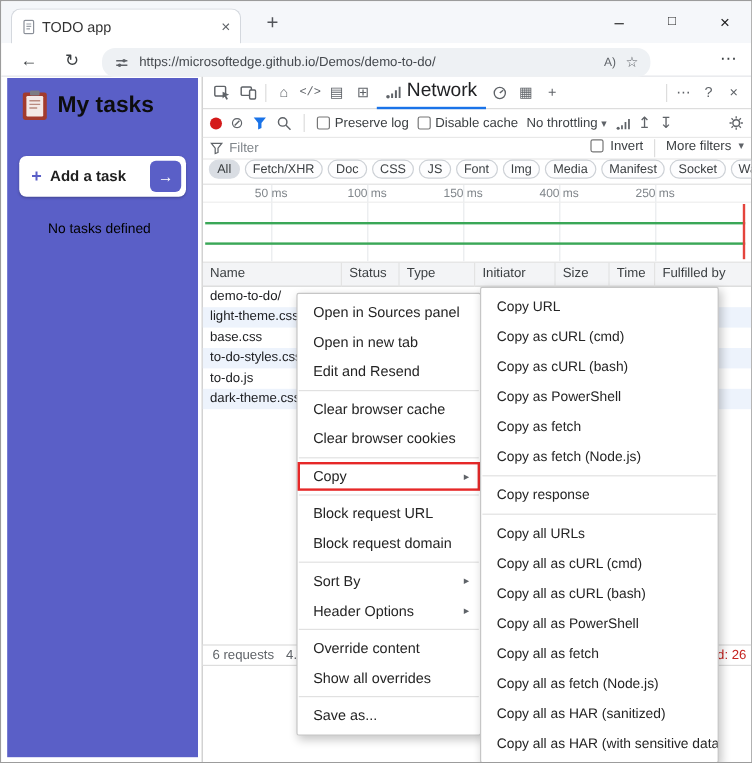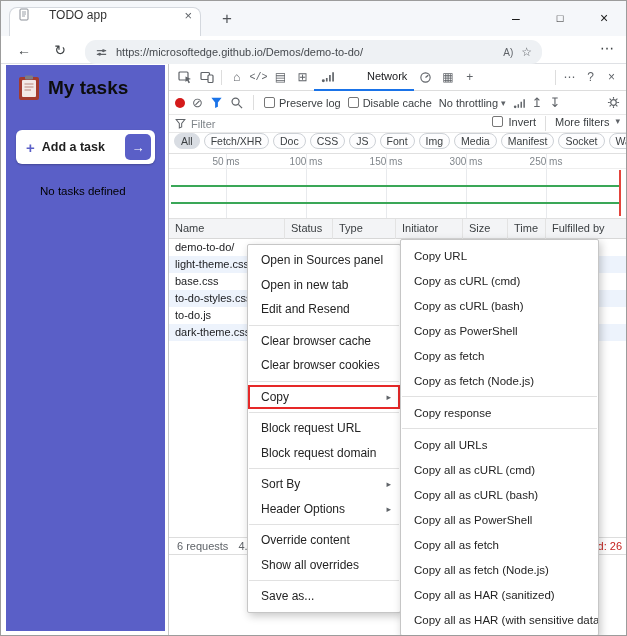--- a/index.html
+++ b/index.html
@@ -5,21 +5,21 @@
   * { box-sizing: border-box; margin: 0; padding: 0; }
   html,body { background:#fff; }
   body { font-family: "Liberation Sans", sans-serif; }
   .screen { position:relative; width:627px; height:636px; border:1px solid #9c9c9c;
             background:#fff; overflow:hidden; }
 
   
   .tabstrip { position:absolute; left:0; top:0; right:0; height:35px; background:#f5f7fa; }
   .tab { position:absolute; left:8px; top:6px; width:192px; height:30px; background:#fff;
          border:1px solid #d4d8de; border-bottom:none; border-radius:8px 8px 0 0;
-         display:flex; gap:18px; padding:0 8px; }
+         display:flex; align-items:center; gap:4px; padding:0 8px; }
   .tab-title { font-size:12px; color:#333; flex:1; white-space:nowrap; overflow:hidden; }
   .tab-close { font-size:13px; color:#5f6368; }
   .newtab { position:absolute; left:214px; top:8px; font-size:17px; color:#52555a; width:24px; text-align:center; }
   .win-controls { position:absolute; right:0; top:0; height:33px; display:flex; }
   .win-btn { width:44px; height:33px; display:flex; align-items:center; justify-content:center;
              font-size:14px; color:#1b1b1b; }
   .win-btn.max { font-size:11px; }
 
   .toolbar { position:absolute; left:0; top:35px; right:0; height:28px; background:#fff;
              border-bottom:1px solid #dfe1e5; }
@@ -49,21 +49,21 @@
   .devtools { position:absolute; left:167px; top:63px; right:0; bottom:0; background:#fff;
               border-left:1px solid #c8c8c8; font-size:11px; color:#3c4043; }
   .dt-tabbar { display:flex; align-items:center; height:27px; border-bottom:1px solid #ddd;
                padding:0 4px 0 5px; gap:1px; }
   .ti { min-width:21px; height:21px; display:flex; align-items:center; justify-content:center;
         color:#5f6368; font-size:12px; }
   .ti.mono { font-family:"Liberation Mono", monospace; font-size:10px; }
   .vdiv { width:1px; height:15px; background:#ddd; margin:0 3px; }
   .nettab { display:flex; align-items:center; gap:5px; height:27px; padding:0 7px;
             border-bottom:2px solid #1a73e8; }
-  .nettab span { font-size:11px; color:#202124;margin-left:28px; }
+  .nettab span { font-size:16px; color:#202124; }
   .dt-right { margin-left:auto; display:flex; align-items:center; }
 
   .dt-actionbar { display:flex; align-items:center; height:24px; border-bottom:1px solid #e8e8e8;
                   padding:0 6px; gap:7px; }
   .rec { width:10px; height:10px; border-radius:50%; background:#d41a1a; }
   .glyph { color:#5f6368; font-size:13px; line-height:1; }
   .cb { width:11px; height:11px; border:1px solid #767676; border-radius:2px; background:#fff;
         display:inline-block; flex:none; }
   .cb-group { display:flex; align-items:center; gap:4px; }
   .ddl { display:flex; align-items:center; gap:3px; color:#3f4347; }
@@ -294,21 +294,21 @@
 
     <div class="dt-timeline">
       <div class="grid" style="left:57px"></div>
       <div class="grid" style="left:137px"></div>
       <div class="grid" style="left:217px"></div>
       <div class="grid" style="left:297px"></div>
       <div class="grid" style="left:377px"></div>
       <div class="tick" style="left:29px">50 ms</div>
       <div class="tick" style="left:109px">100 ms</div>
       <div class="tick" style="left:189px">150 ms</div>
-      <div class="tick" style="left:269px">300 ms</div>
+      <div class="tick" style="left:269px">400 ms</div>
       <div class="tick" style="left:349px">250 ms</div>
       <div class="ruler-line"></div>
       <div class="gline" style="top:31px"></div>
       <div class="gline" style="top:48px"></div>
       <div class="rmark"></div>
     </div>
 
     <div class="dt-thead">
       <div class="th c0">Name</div>
       <div class="th c1">Status</div>

